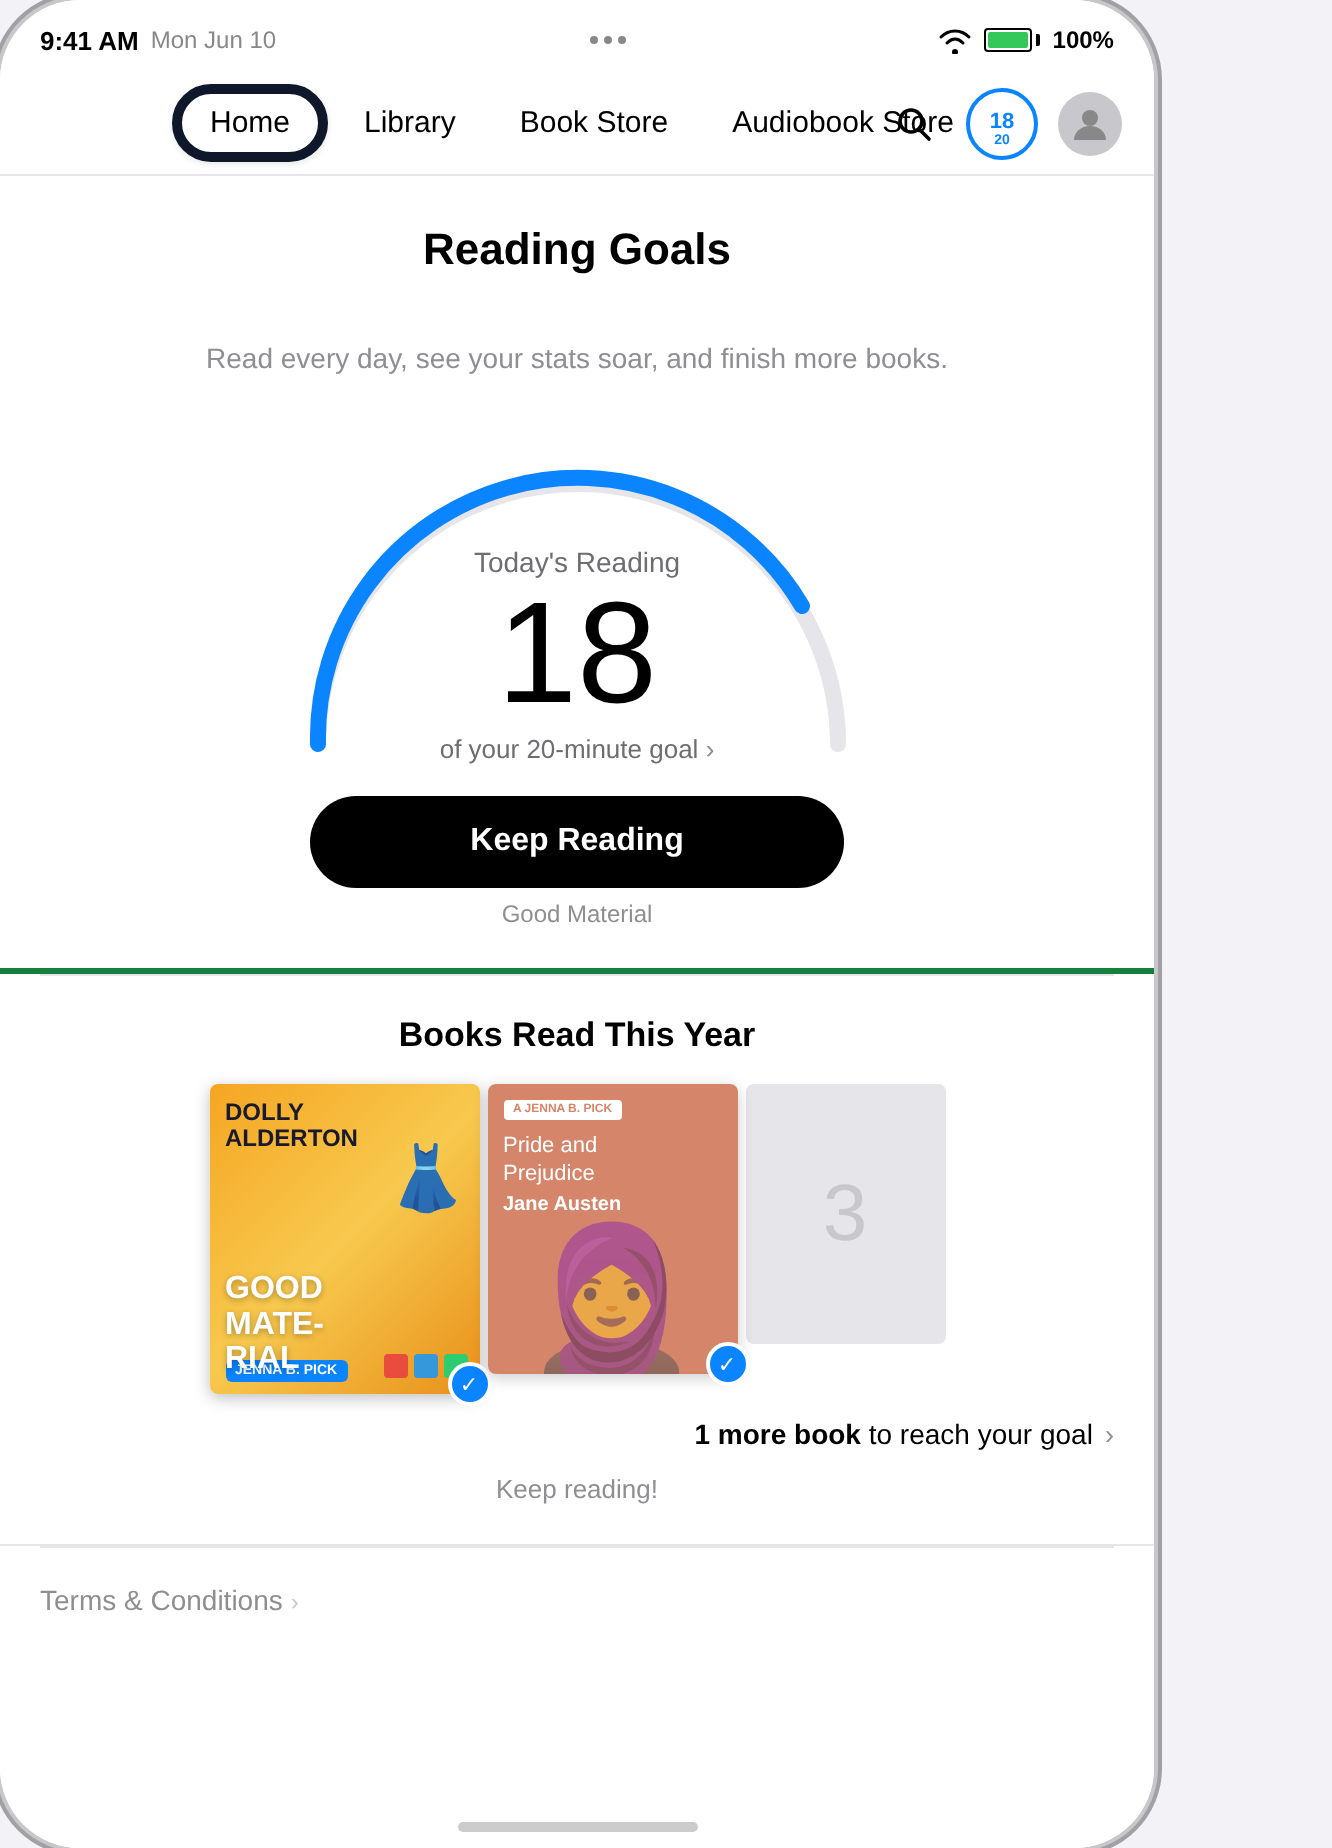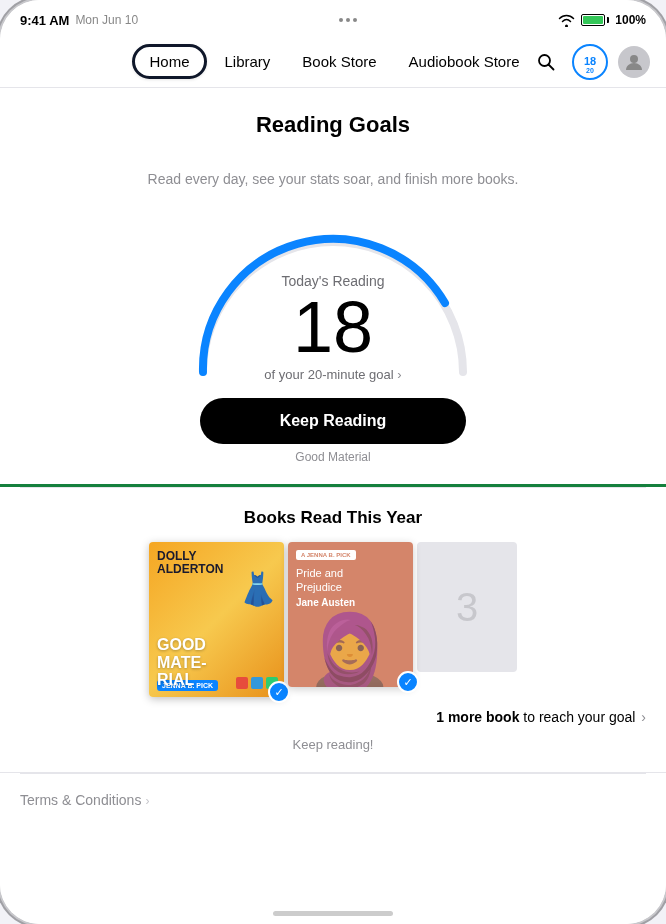--- a/index.html
+++ b/index.html
@@ -7,21 +7,21 @@
       width: 666px;
       height: 924px;
       background: #f2f2f7;
       font-family: -apple-system, 'SF Pro Display', 'Helvetica Neue', Arial, sans-serif;
       overflow: hidden;
       position: relative;
     }
 
     
     .ipad-frame {
-      width: 666px;
+      width: 577px;
       height: 924px;
       background: #fff;
       border-radius: 40px;
       overflow: hidden;
       position: relative;
       box-shadow: 0 0 0 2px #c8c8cc, 0 0 0 4px #a0a0a5;
     }
 
     
     .status-bar {
@@ -106,21 +106,21 @@
     .nav-item {
       padding: 6px 14px;
       border-radius: 20px;
       font-size: 15px;
       font-weight: 400;
       color: #000;
       cursor: pointer;
       white-space: nowrap;
     }
     .nav-item.active {
-      border: 3px solid #0f172a;
+      border: 5px solid #0f172a;
       background: #fff;
       box-shadow: 0 1px 3px rgba(0,0,0,0.1);
     }
     .nav-right {
       display: flex;
       align-items: center;
       gap: 10px;
       position: absolute;
       right: 16px;
     }

